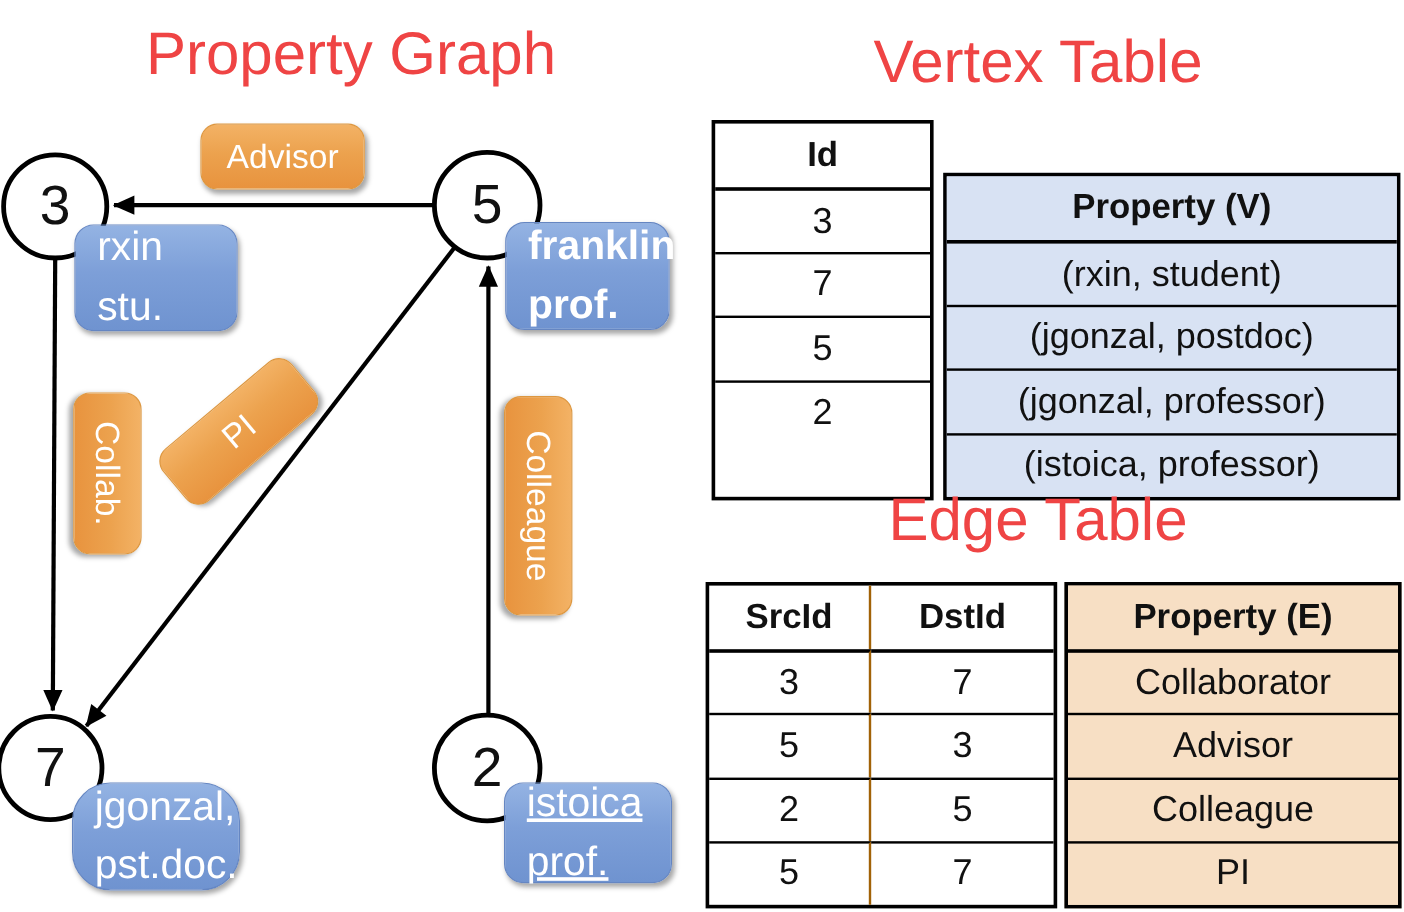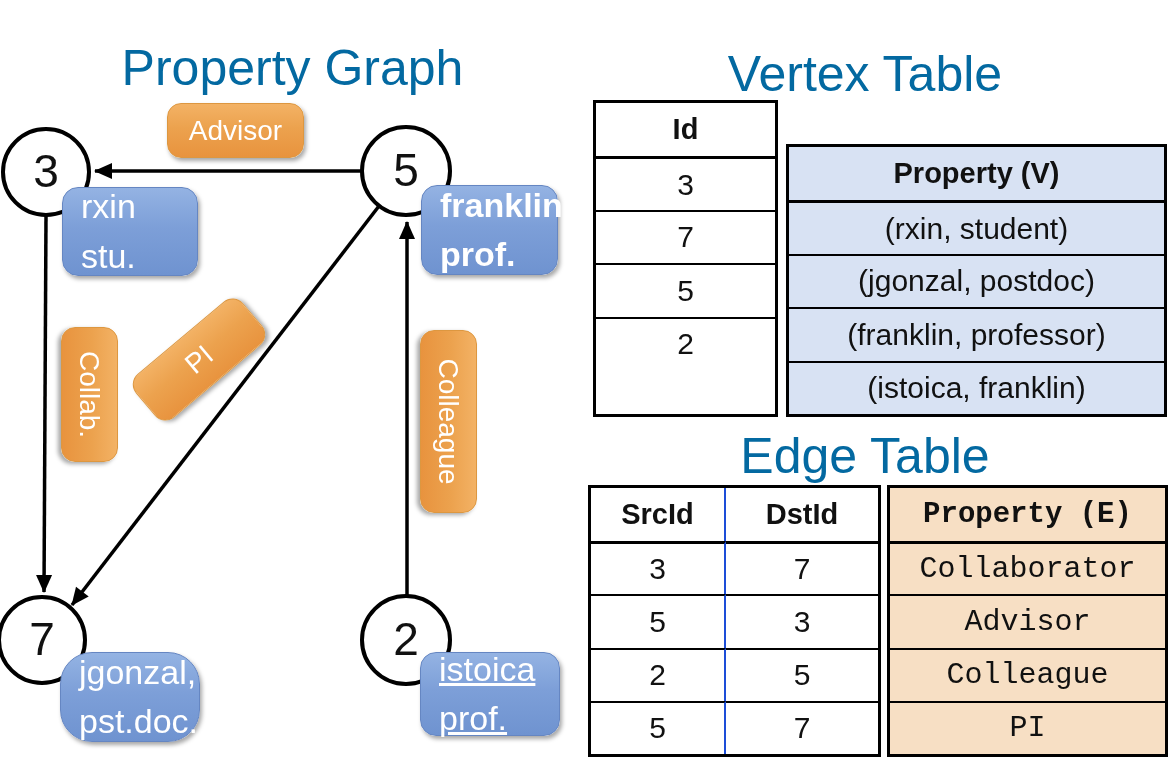--- a/index.html
+++ b/index.html
@@ -2,21 +2,21 @@
 <html><head>
 <meta charset="utf-8">
 <style>
   html,body{margin:0;padding:0;background:#ffffff;}
   .canvas{
     position:relative;width:1170px;height:760px;background:#ffffff;overflow:hidden;
     font-family:"Liberation Sans", sans-serif;color:#111;
   }
   .big-title{
     position:absolute;text-align:center;font-size:50px;font-weight:300;
-    letter-spacing:0px;color:#0369a1;white-space:nowrap;margin-top:23px;
+    letter-spacing:0px;color:#ef4444;white-space:nowrap;
   }
   
   .graph-svg{position:absolute;left:0;top:0;}
   .node-num{
     position:absolute;transform:translate(-50%,-52%);
     font-size:46px;font-weight:300;color:#111;
   }
   .vbox{
     position:absolute;border-radius:16px;
     background:linear-gradient(180deg,#94b3e3 0%,#7d9fd8 45%,#6f93d0 100%);
@@ -37,21 +37,21 @@
   .tbl-group{position:absolute;display:flex;}
   .subtbl{
     border:3px solid #000;background:#fff;display:grid;box-sizing:content-box;
   }
   .cell{
     display:flex;align-items:center;justify-content:center;
     font-size:30px;color:#111;border-top:2px solid #000;box-sizing:border-box;text-align:right;
   }
   .cell.hdr{font-weight:bold;font-size:29px;border-top:none;}
   .cell.hline{border-top:3px solid #000;}
-  .cell.vline{border-right:2px solid #1d4ed8;}
+  .cell.vline{border-right:2px solid #a16207;}
   .fill-v{background:#d8e2f3;}
   .fill-e{background:#f7dfc4;}
 </style>
 </head>
 <body>
 
 <div class="canvas">
 
   <div class="big-title" style="left:0;top:16px;width:585px;">Property Graph</div>
 
@@ -115,41 +115,41 @@
       <div class="cell hdr">Id</div>
       <div class="cell hline">3</div>
       <div class="cell">7</div>
       <div class="cell">5</div>
       <div class="cell">2</div>
     </div>
     <div class="subtbl fill-v" style="width:375px;grid-template-rows:repeat(5,53.4px);margin-top:44px;">
       <div class="cell hdr fill-v">Property (V)</div>
       <div class="cell hline fill-v">(rxin, student)</div>
       <div class="cell fill-v">(jgonzal, postdoc)</div>
-      <div class="cell fill-v">(franklin, professor)</div>
-      <div class="cell fill-v">(istoica, franklin)</div>
+      <div class="cell fill-v">(jgonzal, professor)</div>
+      <div class="cell fill-v">(istoica, professor)</div>
     </div>
   </div>
 
   <div class="big-title" style="left:585px;top:404px;width:560px;">Edge Table</div>
 
   <div class="tbl-group" style="left:588px;top:485px;gap:6px;">
     <div class="subtbl" style="width:287px;grid-template-columns:135px 152px;grid-template-rows:repeat(5,53.2px);">
       <div class="cell hdr vline">SrcId</div>
       <div class="cell hdr">DstId</div>
       <div class="cell hline vline">3</div>
       <div class="cell hline">7</div>
       <div class="cell vline">5</div>
       <div class="cell">3</div>
       <div class="cell vline">2</div>
       <div class="cell">5</div>
       <div class="cell vline">5</div>
       <div class="cell">7</div>
     </div>
-    <div class="subtbl fill-e" style="width:275px;grid-template-rows:repeat(5,53.2px);font-family:Liberation Mono, monospace;">
+    <div class="subtbl fill-e" style="width:275px;grid-template-rows:repeat(5,53.2px);">
       <div class="cell hdr fill-e">Property (E)</div>
       <div class="cell hline fill-e">Collaborator</div>
       <div class="cell fill-e">Advisor</div>
       <div class="cell fill-e">Colleague</div>
       <div class="cell fill-e">PI</div>
     </div>
   </div>
 
 </div>
 

